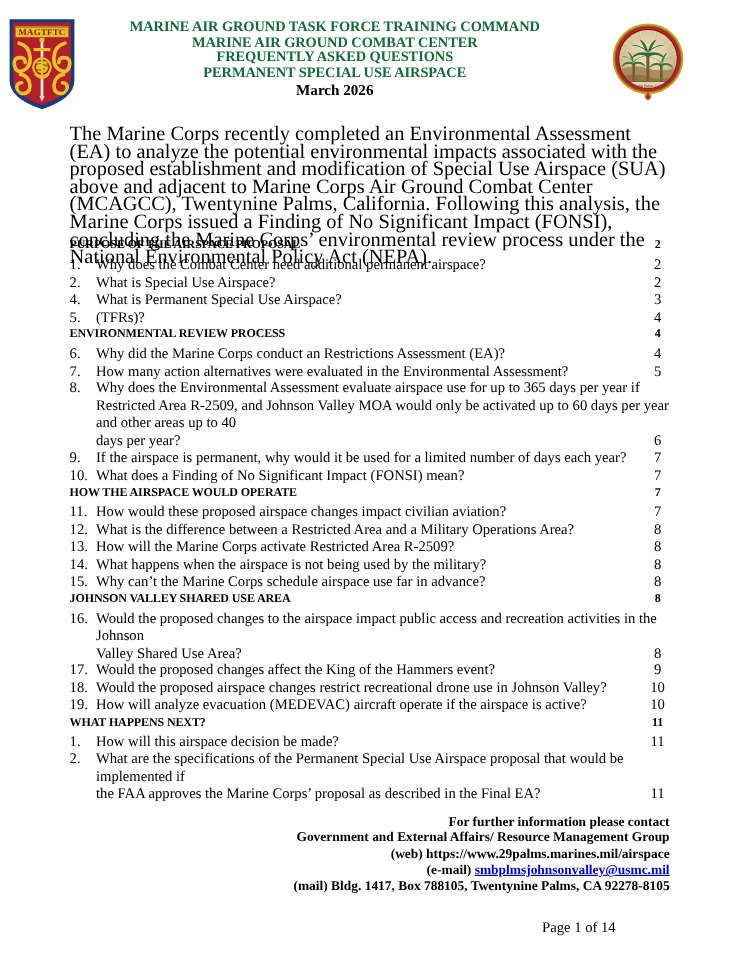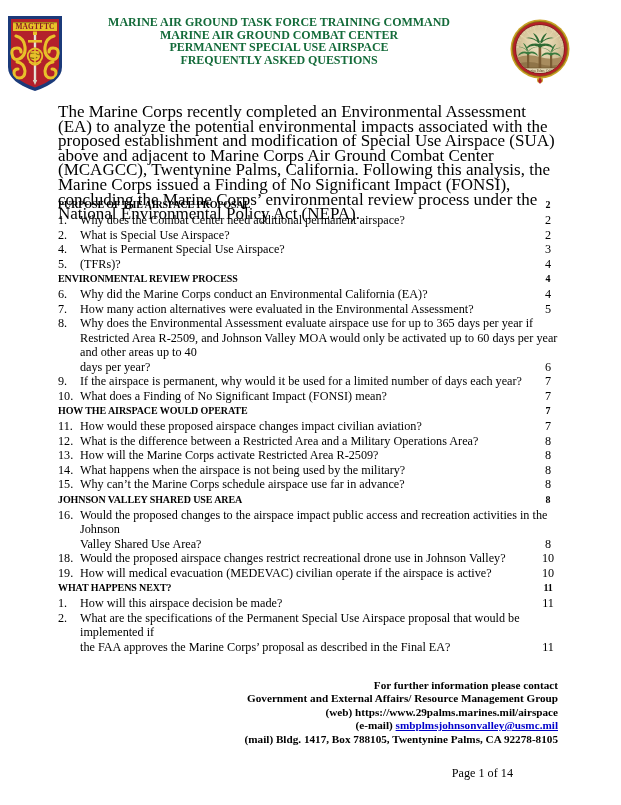--- a/index.html
+++ b/index.html
@@ -208,22 +208,23 @@
           <path d="M24.3 43.6 q3.4 1.8 7 -0.4" fill="none" stroke="#8a6a12" stroke-width="1.1"></path>
 
           <path d="M29 33.5 v17 M23.5 48 q5.5 6 11 0 M25 38 h8" fill="none" stroke="#e8c12a" stroke-width="1.6" stroke-linecap="round"></path>
         </g>
       </svg>
     </div>
 
     <div class="header-titles">
       <div class="title-line">MARINE AIR GROUND TASK FORCE TRAINING COMMAND</div>
       <div class="title-line">MARINE AIR GROUND COMBAT CENTER</div>
+      <div class="title-line">FREQUENTLY ASKED QUESTIONS</div>
       <div class="title-line">PERMANENT SPECIAL USE AIRSPACE</div>
-      <div class="title-line">FREQUENTLY ASKED QUESTIONS</div>
+      <div class="title-date">March 2026</div>
     </div>
 
     <div class="logo-right">
       <svg width="62" height="68" viewBox="0 0 62 68" xmlns="http://www.w3.org/2000/svg">
         <defs>
           <radialGradient id="sunburst" cx="50%" cy="42%" r="60%">
             <stop offset="0%" stop-color="#f2e6c8"></stop>
             <stop offset="60%" stop-color="#d9c9a0"></stop>
             <stop offset="100%" stop-color="#bda77c"></stop>
           </radialGradient>
@@ -327,21 +328,21 @@
             </div></div>
         </div>
       </div>
       <div class="section">
         <div class="sec-head">
           <span class="sec-title">ENVIRONMENTAL REVIEW PROCESS</span>
           <span class="sec-page">4</span>
         </div>
         <div class="q-row">
           <span class="q-num">6.</span>
-          <span class="q-text">Why did the Marine Corps conduct an Environmental California (EA)?</span>
+          <span class="q-text">Why did the Marine Corps conduct an Restrictions Assessment (EA)?</span>
           <span class="q-page">4</span>
         </div>
         <div class="q-row">
           <span class="q-num">7.</span>
           <span class="q-text">How many action alternatives were evaluated in the Environmental Assessment?</span>
           <span class="q-page">5</span>
         </div>
         <div class="q-row wrap">
           <span class="q-num">8.</span>
           <div class="q-body"><span>Why does the Environmental Assessment evaluate airspace use for up to 365 days per year if Restricted Area R-2509, and Johnson Valley MOA would only be activated up to 60 days per year and other areas up to 40</span><div class="q-tail">
@@ -397,27 +398,32 @@
           <span class="sec-page">8</span>
         </div>
         <div class="q-row wrap">
           <span class="q-num">16.</span>
           <div class="q-body"><span>Would the proposed changes to the airspace impact public access and recreation activities in the Johnson</span><div class="q-tail">
               <span class="q-text">Valley Shared Use Area?</span>
               <span class="q-page">8</span>
             </div></div>
         </div>
         <div class="q-row">
+          <span class="q-num">17.</span>
+          <span class="q-text">Would the proposed changes affect the King of the Hammers event?</span>
+          <span class="q-page">9</span>
+        </div>
+        <div class="q-row">
           <span class="q-num">18.</span>
           <span class="q-text">Would the proposed airspace changes restrict recreational drone use in Johnson Valley?</span>
           <span class="q-page">10</span>
         </div>
         <div class="q-row">
           <span class="q-num">19.</span>
-          <span class="q-text">How will medical evacuation (MEDEVAC) civilian operate if the airspace is active?</span>
+          <span class="q-text">How will analyze evacuation (MEDEVAC) aircraft operate if the airspace is active?</span>
           <span class="q-page">10</span>
         </div>
       </div>
       <div class="section">
         <div class="sec-head">
           <span class="sec-title">WHAT HAPPENS NEXT?</span>
           <span class="sec-page">11</span>
         </div>
         <div class="q-row">
           <span class="q-num">1.</span>

